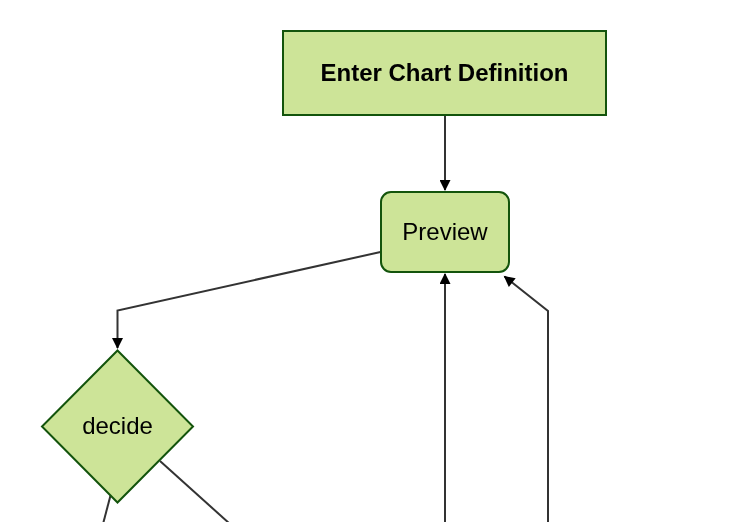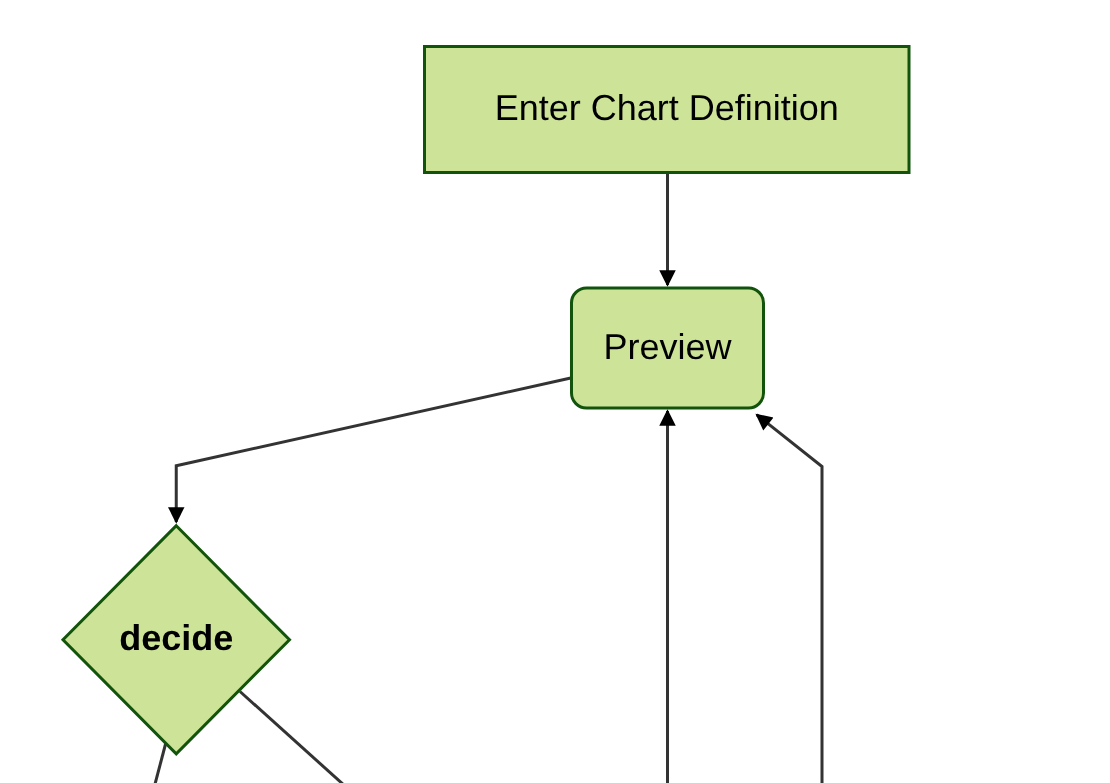--- a/index.html
+++ b/index.html
@@ -40,23 +40,23 @@
     display: flex;
     align-items: center;
     justify-content: center;
     text-align: center;
     font-size: 24px;
     line-height: 1.2;
     color: var(--text, #000000);
     pointer-events: none;
     white-space: nowrap;
   }
-  .label-a { left: 283px; top: 31px;  width: 323px; height: 84px; }
+  .label-a { left: 283px; top: 31px;  width: 323px; height: 84px; font-weight: bold; }
   .label-b { left: 381px; top: 192px; width: 128px; height: 80px; border-radius: 10px; }
-  .label-c { left: 42px;  top: 351px; width: 151px; height: 151px; font-weight: bold; }
+  .label-c { left: 42px;  top: 351px; width: 151px; height: 151px; }
 </style>
 </head>
 <body>
 
 <div class="stage">
 
   <svg width="740" height="522" viewBox="0 0 740 522" xmlns="http://www.w3.org/2000/svg">
     <defs>
       <marker id="arrow" viewBox="0 0 10 10" refX="9" refY="5" markerUnits="userSpaceOnUse" markerWidth="13" markerHeight="11" orient="auto">
         <path class="arrowhead" d="M0,0 L10,5 L0,10 Z"></path>

